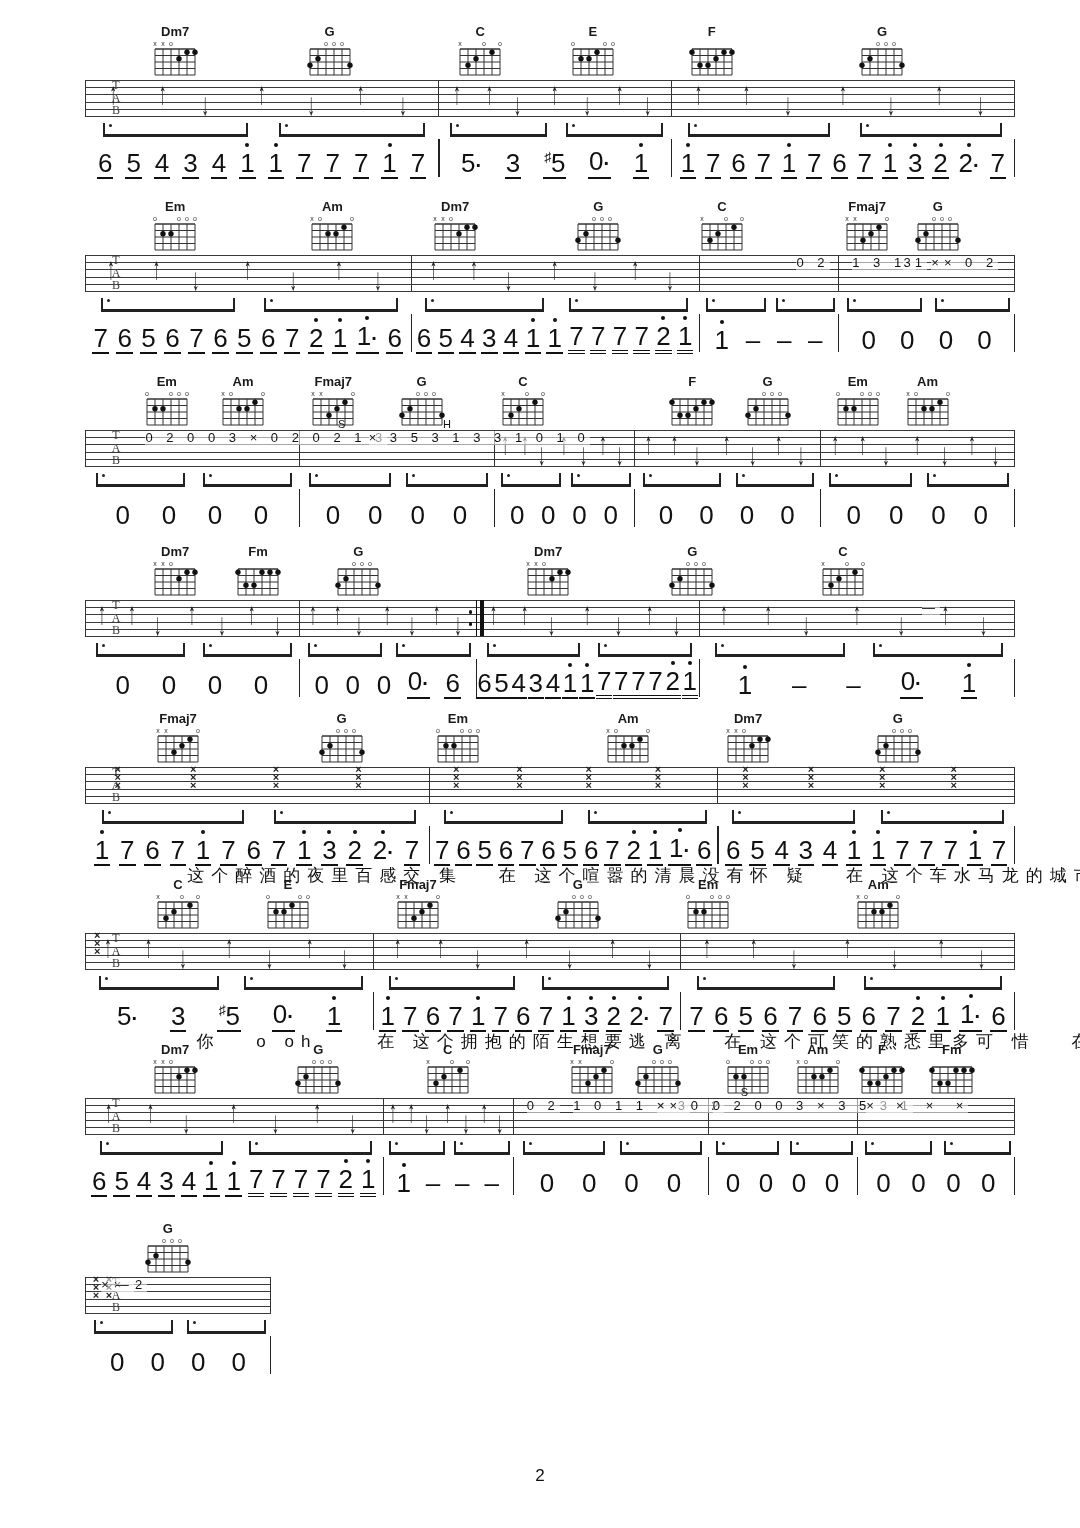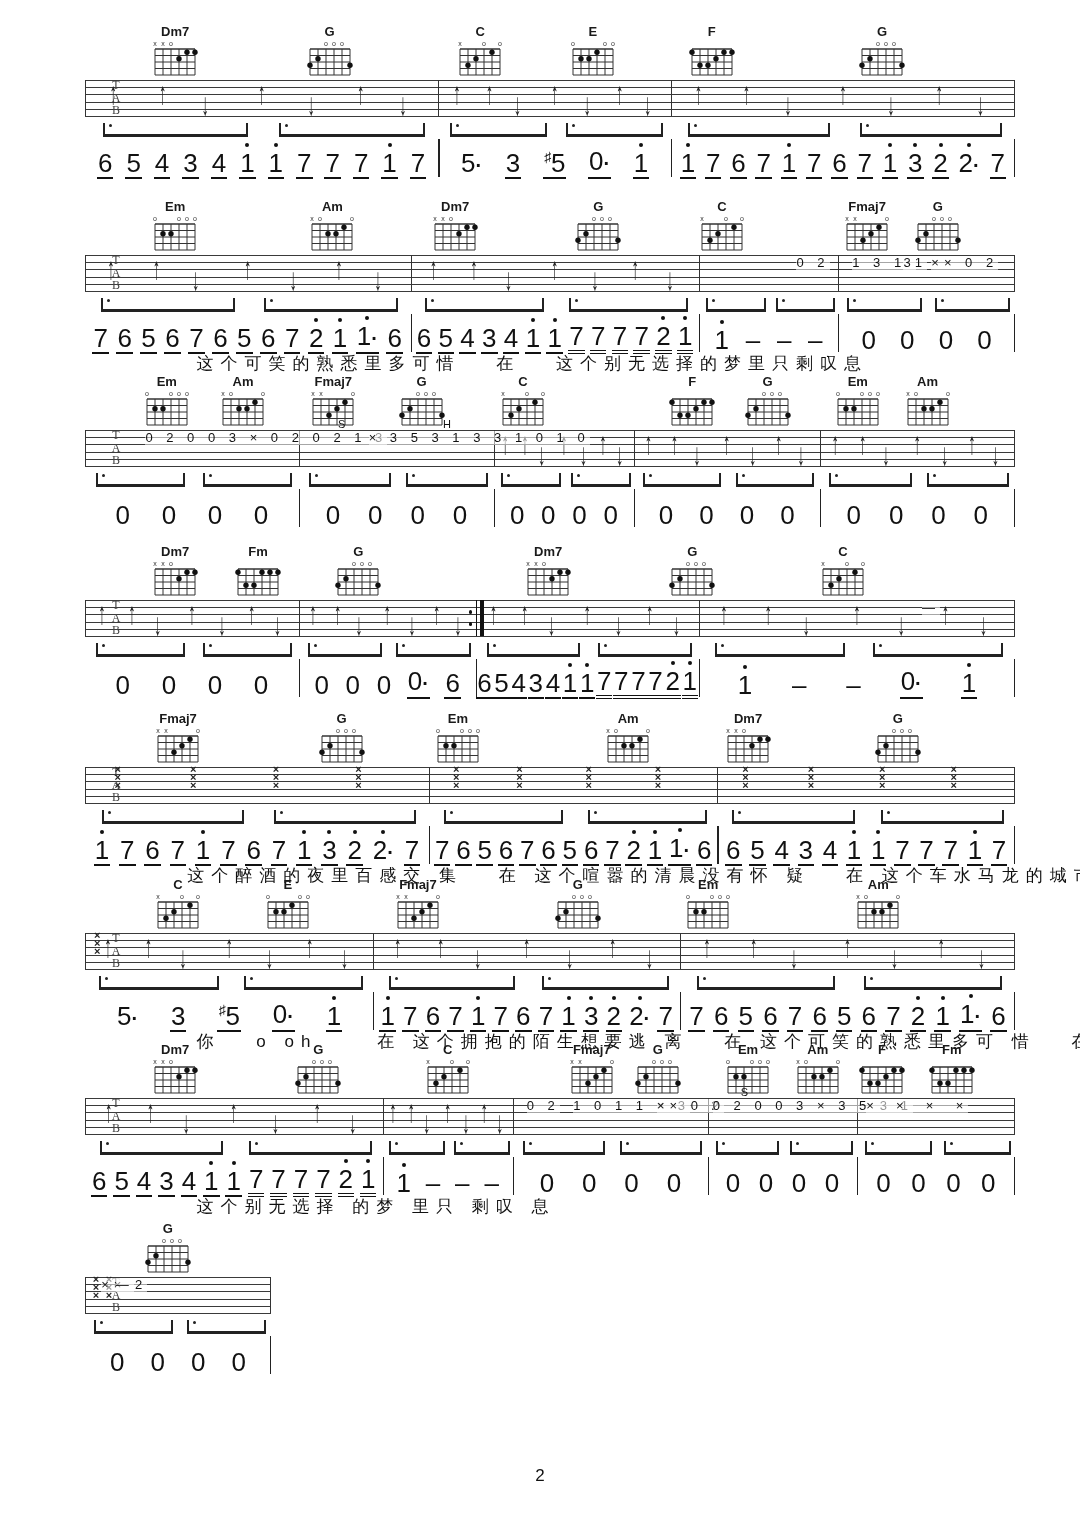--- a/index.html
+++ b/index.html
@@ -492,21 +492,20 @@
         </div>
         <div class="mbar" style="left: 66%;"></div>
         <div class="measure" style="left: 81%; width: 19%;">
           <span class="note">0</span>
           <span class="note">0</span>
           <span class="note">0</span>
           <span class="note">0</span>
         </div>
         <div class="mbar" style="left: 81%;"></div>
         <div class="mbar" style="left: calc(100% - 1px);"></div>
-        <div class="lyrics" style="left: 12%;">这个可笑的熟悉里多可惜　 在　 这个别无选择的梦里只剩叹息</div>
       </div>
       <div class="system" style="top: 375px;">
         <div class="chord" style="left: calc(8.8% - 28px); top: 0px;"><div class="cname">Em</div><svg width="56" height="40">
             <text x="8" y="8" text-anchor="middle" font-size="7" fill="#333">o</text>
             <text x="32" y="8" text-anchor="middle" font-size="7" fill="#333">o</text>
             <text x="40" y="8" text-anchor="middle" font-size="7" fill="#333">o</text>
             <text x="48" y="8" text-anchor="middle" font-size="7" fill="#333">o</text>
             <line x1="8" x2="8" y1="11" y2="37" stroke="#333" stroke-width="1"></line>
             <line x1="16" x2="16" y1="11" y2="37" stroke="#333" stroke-width="1"></line>
             <line x1="24" x2="24" y1="11" y2="37" stroke="#333" stroke-width="1"></line>
@@ -1697,21 +1696,20 @@
         </div>
         <div class="mbar" style="left: 67%;"></div>
         <div class="measure" style="left: 83%; width: 17%;">
           <span class="note">0</span>
           <span class="note">0</span>
           <span class="note">0</span>
           <span class="note">0</span>
         </div>
         <div class="mbar" style="left: 83%;"></div>
         <div class="mbar" style="left: calc(100% - 1px);"></div>
-        <div class="lyrics" style="left: 12%;">这个别无选择 的梦 里只 剩叹 息</div>
       </div>
       <div class="system" style="top: 1222px;">
         <div class="chord" style="left: calc(8.9% - 28px); top: 0px;"><div class="cname">G</div><svg width="56" height="40">
             <text x="24" y="8" text-anchor="middle" font-size="7" fill="#333">o</text>
             <text x="32" y="8" text-anchor="middle" font-size="7" fill="#333">o</text>
             <text x="40" y="8" text-anchor="middle" font-size="7" fill="#333">o</text>
             <line x1="8" x2="8" y1="11" y2="37" stroke="#333" stroke-width="1"></line>
             <line x1="16" x2="16" y1="11" y2="37" stroke="#333" stroke-width="1"></line>
             <line x1="24" x2="24" y1="11" y2="37" stroke="#333" stroke-width="1"></line>
             <line x1="32" x2="32" y1="11" y2="37" stroke="#333" stroke-width="1"></line>

